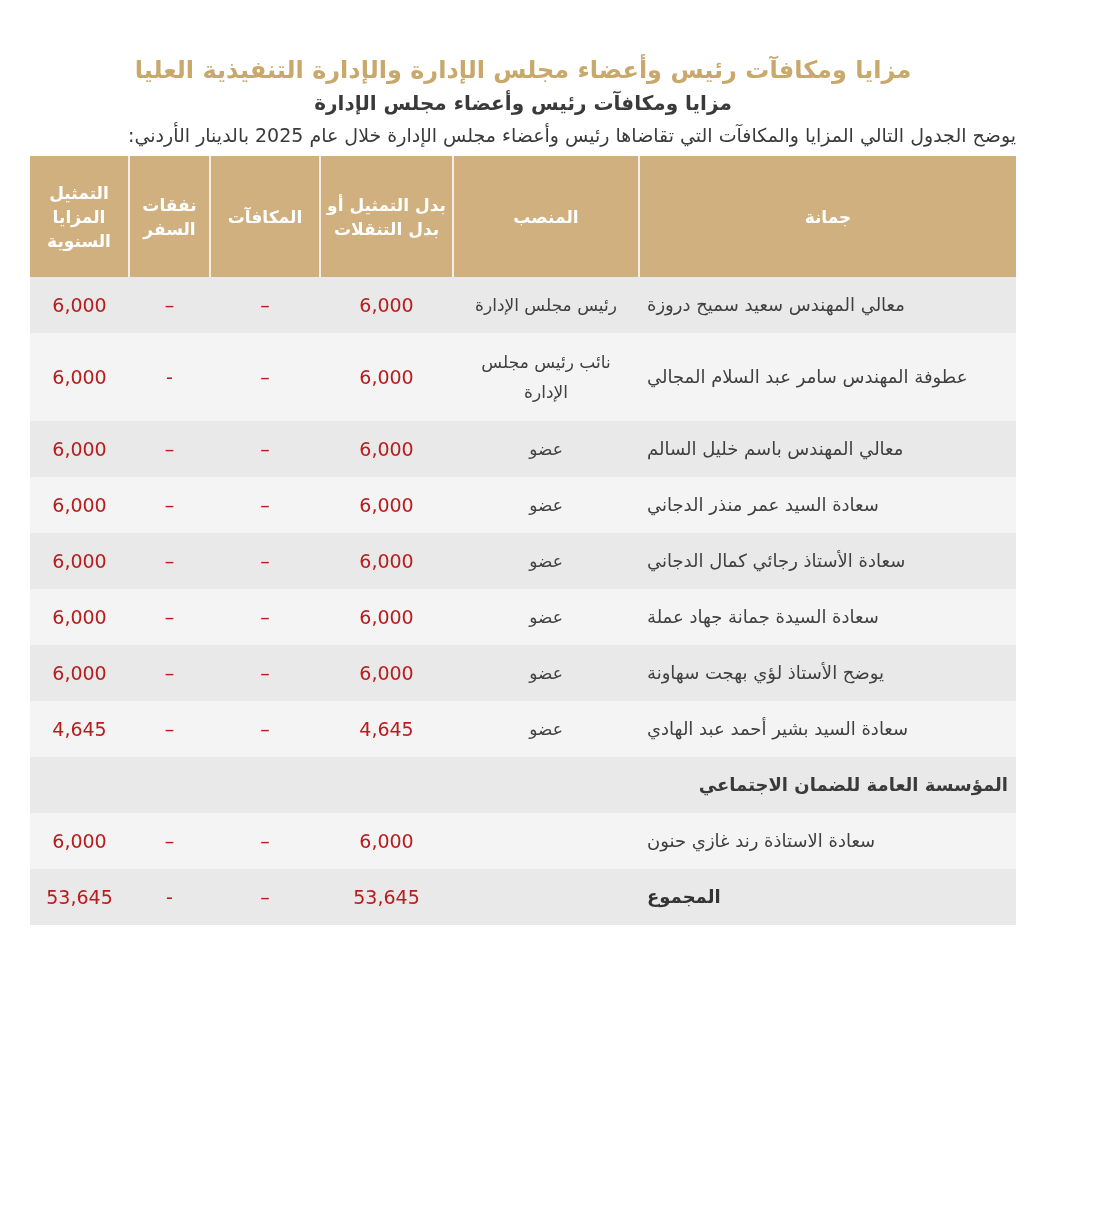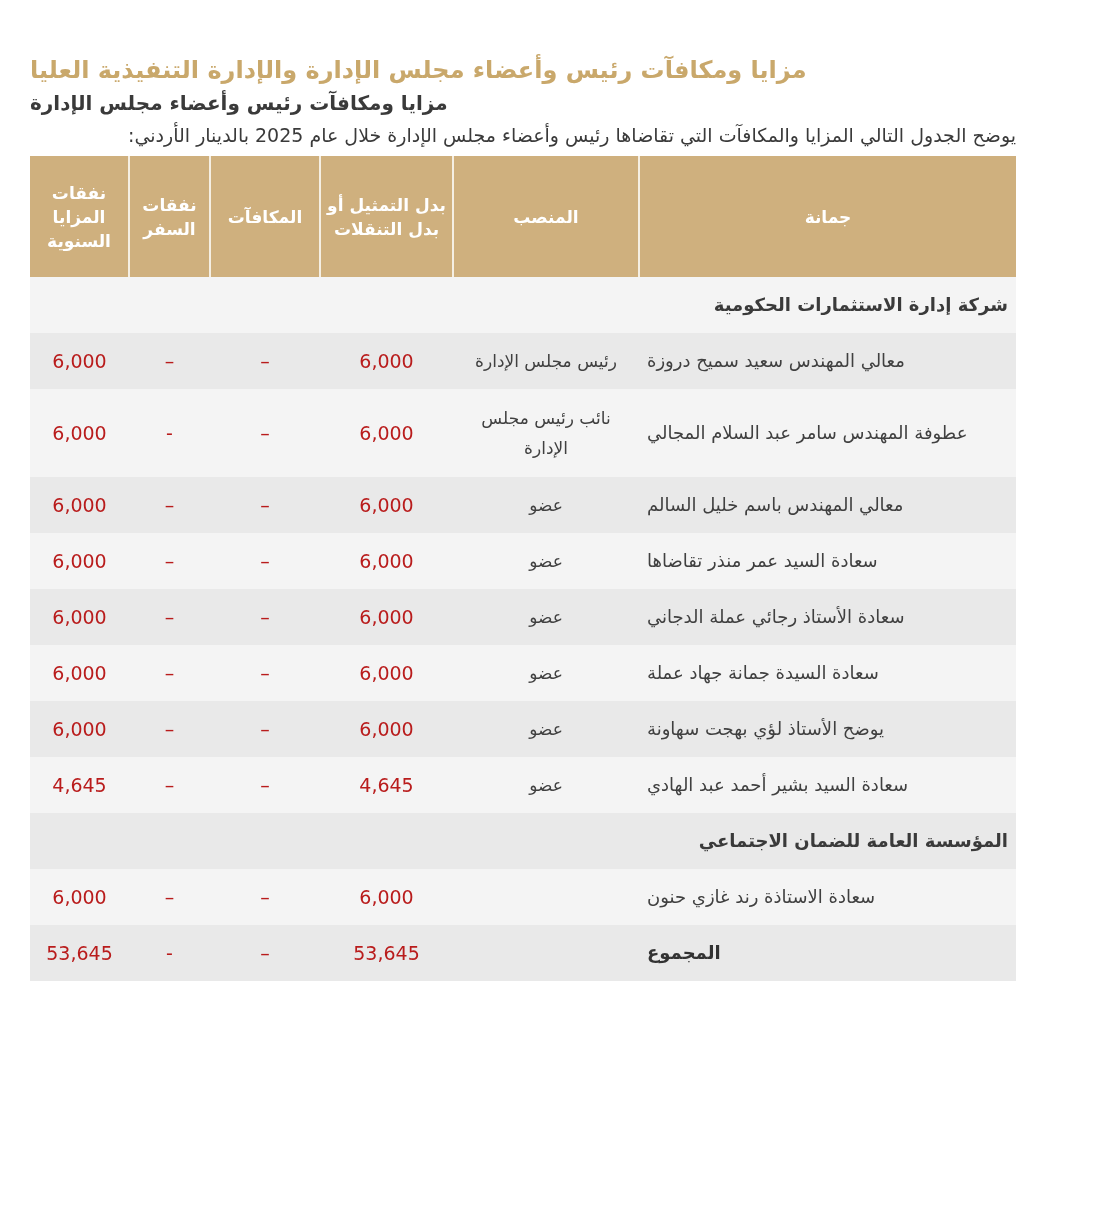--- a/index.html
+++ b/index.html
@@ -1,19 +1,19 @@
 <!DOCTYPE html>
 <html><head>
 <meta charset="utf-8">
 <style>
   html, body { margin: 0; padding: 0; background: #ffffff; }
   body { width: 1093px; height: 1214px; position: relative; font-family: "DejaVu Sans", sans-serif; color: #3c3c3c; }
   .wrap { position: absolute; left: 30px; top: 52px; width: 986px; direction: rtl; }
-  .title { color: #c9a86b; font-size: 24px; font-weight: bold; line-height: 36px; margin: 0; text-align: left; letter-spacing: -0.5px; }
-  .subtitle { color: #3a3a3a; font-size: 20px; font-weight: bold; line-height: 30px; margin: 0; text-align: left; letter-spacing: -0.3px; }
+  .title { color: #c9a86b; font-size: 24px; font-weight: bold; line-height: 36px; margin: 0; text-align: center; letter-spacing: -0.5px; }
+  .subtitle { color: #3a3a3a; font-size: 20px; font-weight: bold; line-height: 30px; margin: 0; text-align: center; letter-spacing: -0.3px; }
   .desc { color: #3a3a3a; font-size: 19px; line-height: 30px; margin: 2px 0 6px 0; text-align: right; white-space: nowrap; letter-spacing: -0.4px; }
   table { border-collapse: collapse; width: 986px; table-layout: fixed; direction: rtl; }
   th { background: #cfb07e; color: #ffffff; font-size: 17px; font-weight: bold; height: 121px; padding: 0 6px; border-left: 2px solid #f5efe3; line-height: 24px; text-align: center; vertical-align: middle; }
   th:last-child { border-left: none; }
   td { font-size: 18px; color: #404040; height: 56px; padding: 0 8px; vertical-align: middle; text-align: center; line-height: 30px; }
   td.name { text-align: left; padding-right: 20px; }
   td.num { font-family: "DejaVu Sans", sans-serif; font-size: 19px; color: #b91c1c; }
   tr.odd td { background: #e9e9e9; }
   tr.even td { background: #f4f4f4; }
   tr.tall td { height: 88px; }
@@ -38,27 +38,24 @@
         <col style="width:81px">
         <col style="width:99px">
     </colgroup>
     <thead>
       <tr>
         <th>جمانة</th>
         <th>المنصب</th>
         <th>بدل التمثيل أو بدل التنقلات</th>
         <th>المكافآت</th>
         <th>نفقات السفر</th>
-        <th>نفقات المزايا السنوية</th>
+        <th>التمثيل المزايا السنوية</th>
       </tr>
     </thead>
     <tbody>
-      <tr class="even">
-        <td class="group" colspan="6">شركة إدارة الاستثمارات الحكومية</td>
-      </tr>
 
       <tr class="odd">
         <td class="name">معالي المهندس سعيد سميح دروزة</td>
         <td class="role">رئيس مجلس الإدارة</td>
         <td class="num">6,000</td>
         <td class="num">–</td>
         <td class="num">–</td>
         <td class="num">6,000</td>
       </tr>
       <tr class="even tall">
@@ -71,29 +68,29 @@
       </tr>
       <tr class="odd">
         <td class="name">معالي المهندس باسم خليل السالم</td>
         <td class="role">عضو</td>
         <td class="num">6,000</td>
         <td class="num">–</td>
         <td class="num">–</td>
         <td class="num">6,000</td>
       </tr>
       <tr class="even">
-        <td class="name">سعادة السيد عمر منذر تقاضاها</td>
+        <td class="name">سعادة السيد عمر منذر الدجاني</td>
         <td class="role">عضو</td>
         <td class="num">6,000</td>
         <td class="num">–</td>
         <td class="num">–</td>
         <td class="num">6,000</td>
       </tr>
       <tr class="odd">
-        <td class="name">سعادة الأستاذ رجائي عملة الدجاني</td>
+        <td class="name">سعادة الأستاذ رجائي كمال الدجاني</td>
         <td class="role">عضو</td>
         <td class="num">6,000</td>
         <td class="num">–</td>
         <td class="num">–</td>
         <td class="num">6,000</td>
       </tr>
       <tr class="even">
         <td class="name">سعادة السيدة جمانة جهاد عملة</td>
         <td class="role">عضو</td>
         <td class="num">6,000</td>

